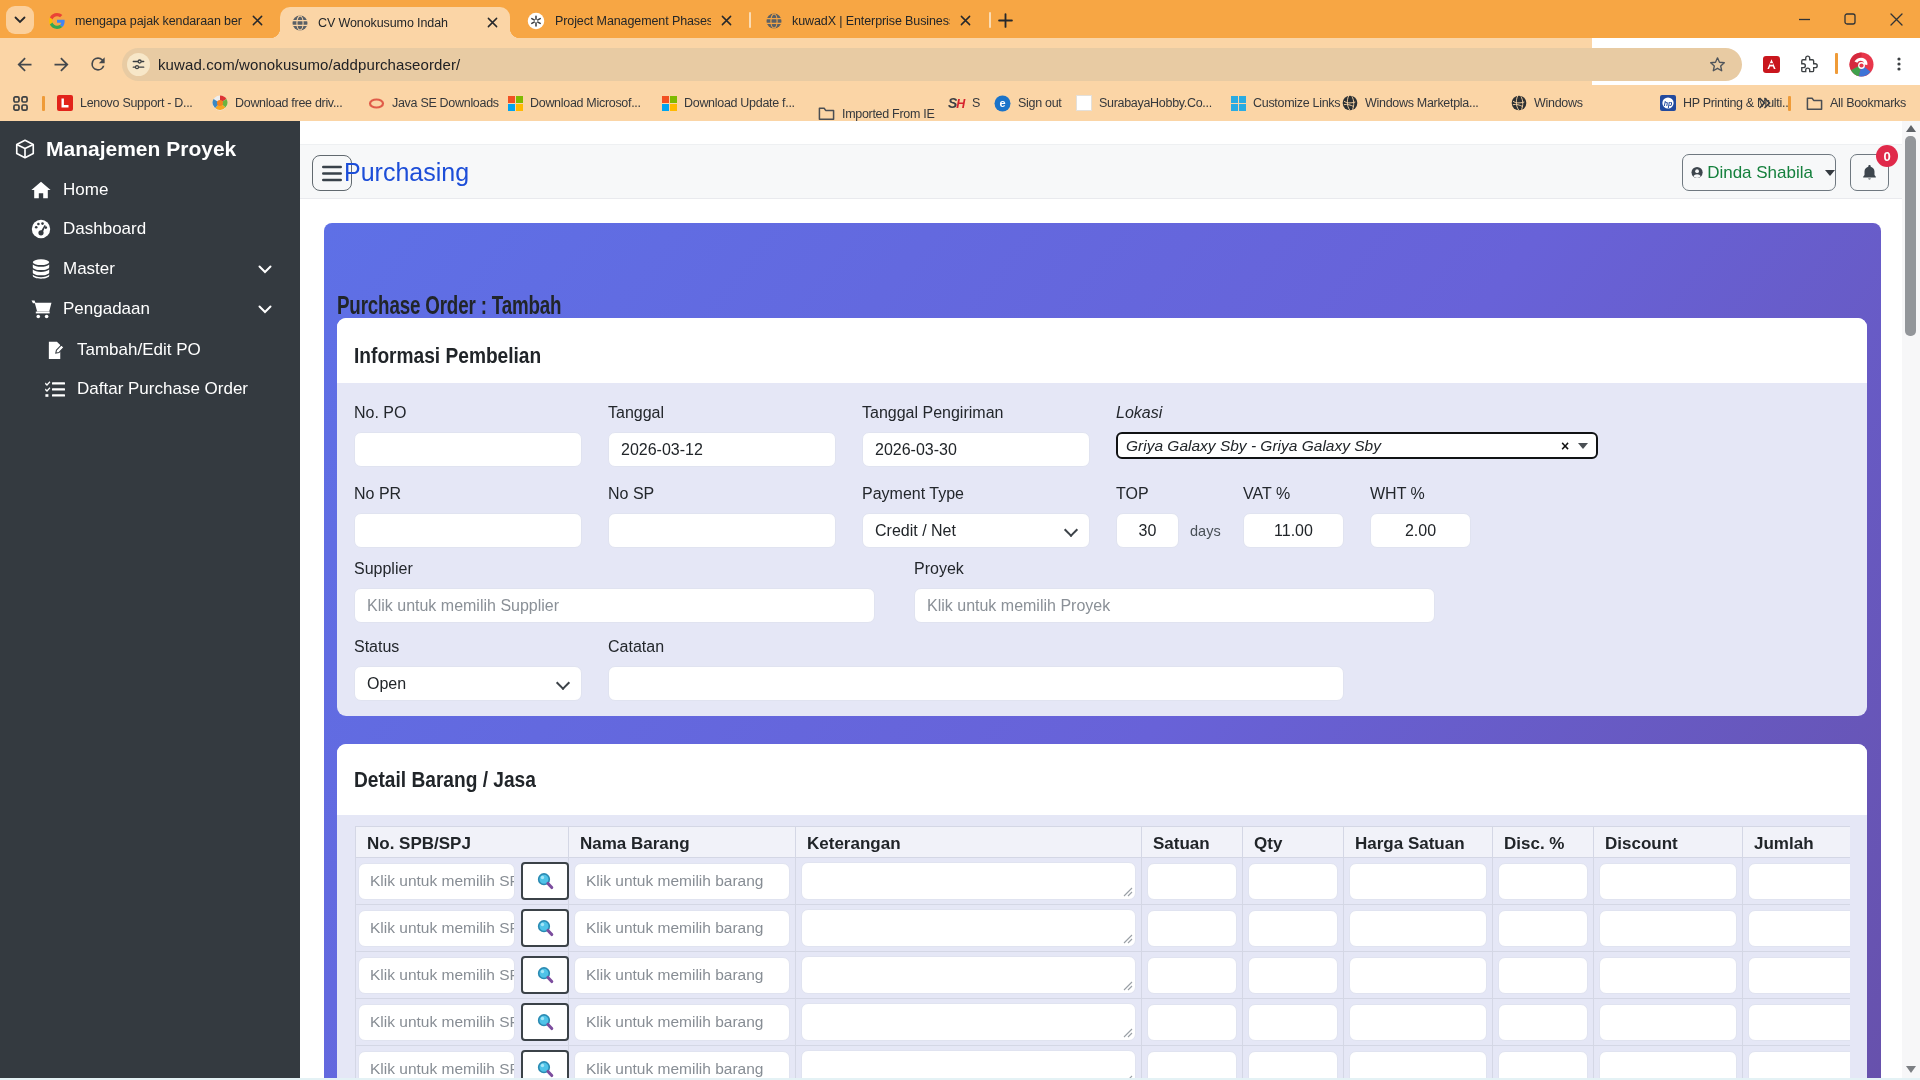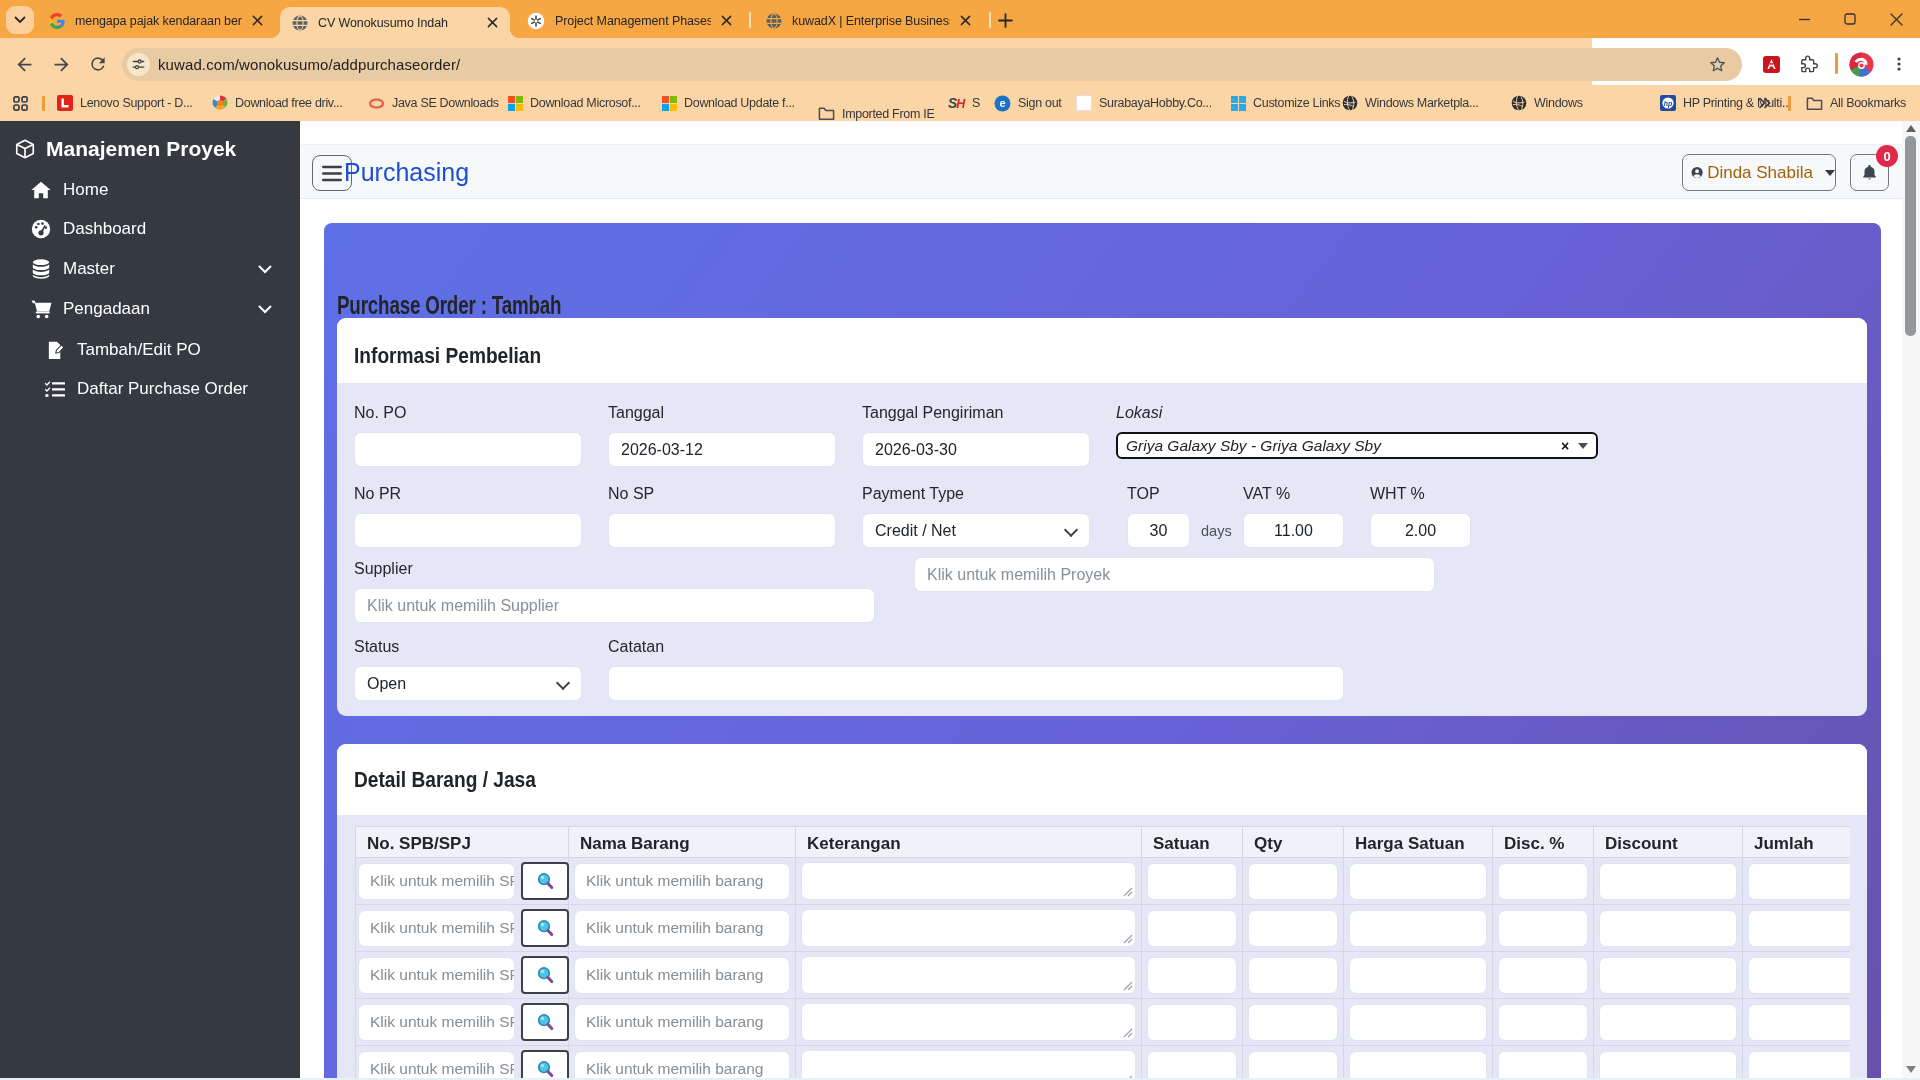--- a/index.html
+++ b/index.html
@@ -28,21 +28,21 @@
 .sbrand{position:absolute;left:14px;top:16px;width:280px;display:flex;align-items:center;gap:10px;color:#fff;font-size:21px;font-weight:bold;}
 .sitem{position:absolute;left:0;width:300px;height:40px;display:flex;align-items:center;color:#fff;font-size:17px;}
 .sitem .ic{width:22px;display:flex;justify-content:center;margin-left:30px;margin-right:11px;}
 .sitem.sub .ic{margin-left:44px;}
 .chev{position:absolute;right:28px;}
 
 #navbar{position:absolute;left:300px;top:144px;width:1602px;height:55px;background:#f7f8f9;border-bottom:1px solid #e9eaee;border-top:1px solid #eef0f2;}
 #hamb{position:absolute;left:12px;top:10px;width:40px;height:36px;border:1px solid #61696f;border-radius:8px;display:flex;align-items:center;justify-content:center;}
 #ptitle{position:absolute;left:44px;top:0;height:55px;display:flex;align-items:center;font-size:25px;color:#1d4ed8;}
 #userbtn{position:absolute;left:1382px;top:9px;width:154px;height:37px;border:1px solid #6f7880;border-radius:7px;display:flex;align-items:center;gap:4px;padding-left:8px;white-space:nowrap;}
-#userbtn .un{font-size:17px;color:#a16207;text-align:right;}
+#userbtn .un{font-size:17px;color:#15803d;text-align:right;}
 #bellbtn{position:absolute;left:1550px;top:9px;width:39px;height:37px;border:1px solid #6f7880;border-radius:7px;display:flex;align-items:center;justify-content:center;}
 #badge{position:absolute;left:1576px;top:0px;width:22px;height:22px;border-radius:50%;background:#e0294a;color:#fff;font-size:13px;font-weight:bold;display:flex;align-items:center;justify-content:center;}
 
 #panel{position:absolute;left:324px;top:223px;width:1557px;height:857px;border-radius:8px 8px 0 0;background:linear-gradient(128deg,#5e70e6 0%,#6862d8 55%,#6751ac 100%);overflow:hidden;}
 #ptitle2{position:absolute;left:13px;top:65px;font-size:25px;line-height:34px;font-weight:bold;color:#212529;transform:scaleX(0.75);transform-origin:0 50%;letter-spacing:-0.2px;}
 .card{position:absolute;left:13px;width:1530px;background:#e5e7f6;border-radius:9px;overflow:hidden;}
 .chdr{position:absolute;left:0;top:0;width:100%;background:#fff;}
 .chdr h2{font-size:22px;color:#212529;margin:0;position:absolute;left:17px;line-height:27px;transform:scaleX(0.87);transform-origin:0 50%;}
 
 .frow{position:absolute;left:17px;width:1498px;display:grid;grid-template-columns:repeat(12,101px);column-gap:26px;}
@@ -495,21 +495,21 @@
             <div class="inp"></div>
           </div>
    <div class="fg" style="grid-column:3/span 2;">
             <label>No SP</label>
             <div class="inp"></div>
           </div>
    <div class="fg sel" style="grid-column:5/span 2;">
             <label>Payment Type</label>
             <div class="inp">Credit / Net</div>
           </div>
-   <div class="fg" style="grid-column:7/span 1;margin-left:11px;">
+   <div class="fg" style="grid-column:7/span 1;">
             <label>TOP</label>
             <div style="display:flex;align-items:center;gap:11px;">
               <div class="inp ctr" style="width:63px;flex:none;">30</div>
               <span style="font-size:14.5px;color:#495057;">days</span>
             </div>
           </div>
    <div class="fg" style="grid-column:8/span 1;">
             <label>VAT %</label>
             <div class="inp ctr">11.00</div>
           </div>
@@ -517,20 +517,21 @@
             <label>WHT %</label>
             <div class="inp ctr">2.00</div>
           </div>
   </div>
   <div class="frow" style="top:239px;gap:39px;">
    <div class="fg" style="grid-column:1/span 4;">
             <label>Supplier</label>
             <div class="inp ph">Klik untuk memilih Supplier</div>
           </div>
    <div class="fg" style="grid-column:5/span 4;">
+            <label>Proyek</label>
             <div class="inp ph">Klik untuk memilih Proyek</div>
           </div>
   </div>
   <div class="frow" style="top:317px;">
    <div class="fg sel" style="grid-column:1/span 2;">
             <label>Status</label>
             <div class="inp">Open</div>
           </div>
    <div class="fg" style="grid-column:3/span 6;">
             <label>Catatan</label>

